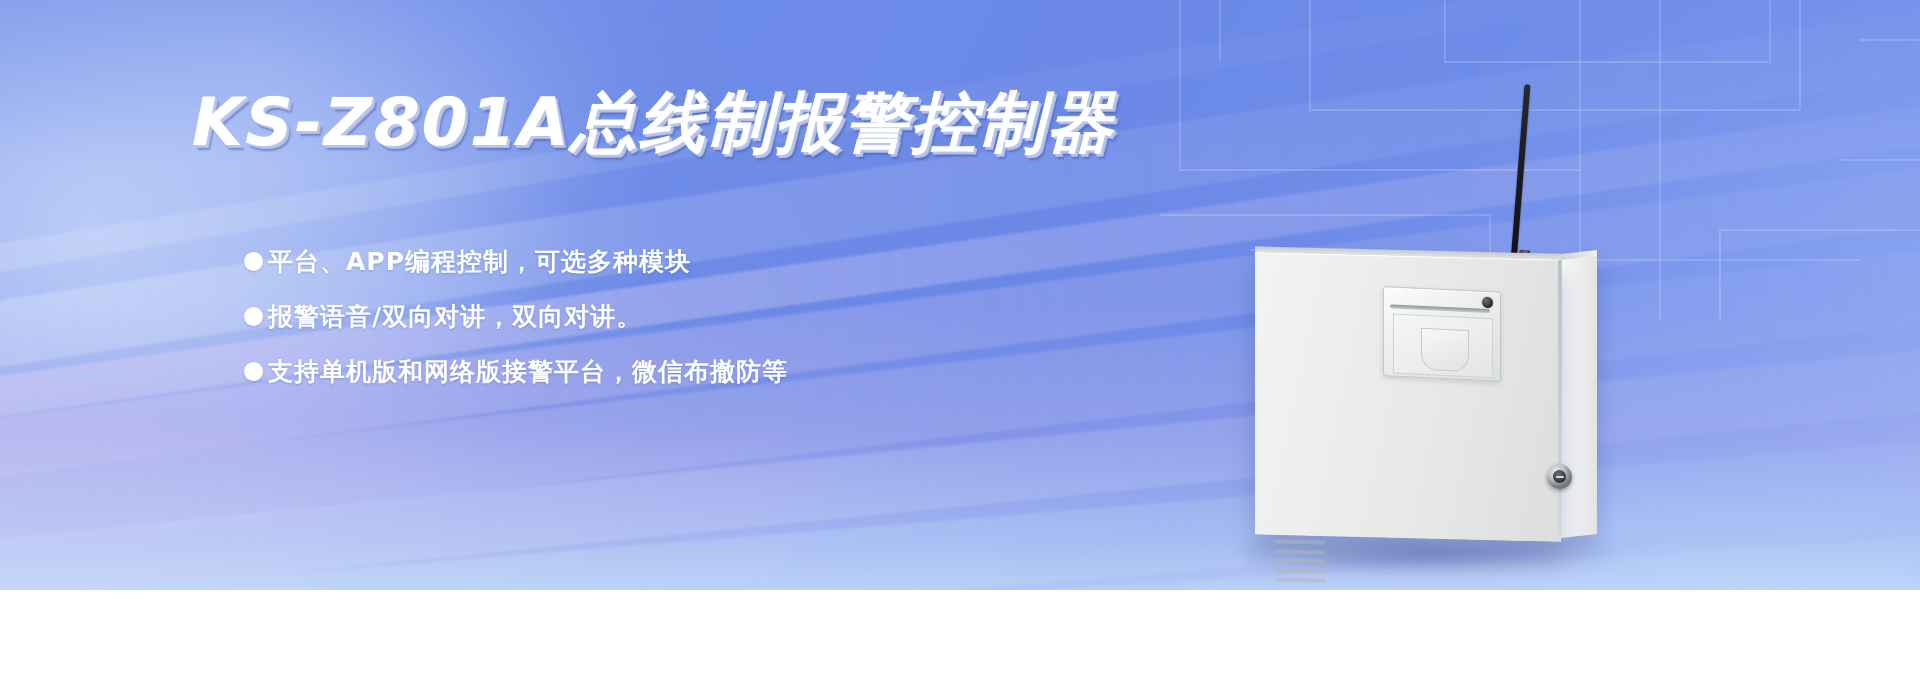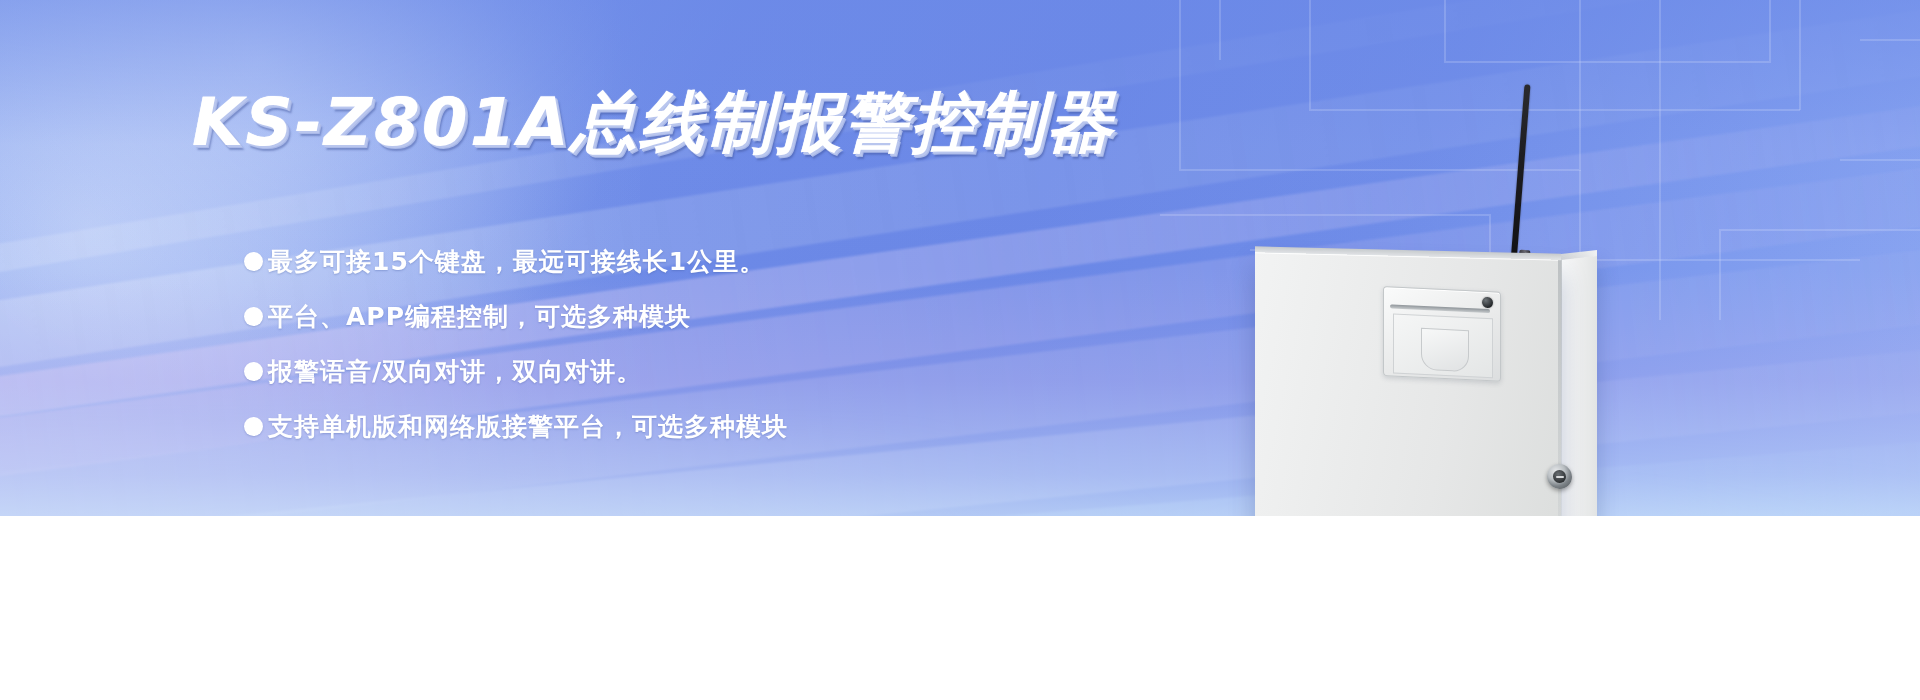--- a/index.html
+++ b/index.html
@@ -1,21 +1,21 @@
 <!DOCTYPE html>
 <html lang="zh"><head>
 <meta charset="utf-8">
 <title>KS-Z801A</title>
 <style>
   html,body{margin:0;padding:0;background:#fff;}
   body{font-family:"Liberation Sans","DejaVu Sans",sans-serif;}
 
   #banner{
     position:relative;
-    width:1920px;height:516px;
+    width:1920px;height:590px;
     overflow:hidden;
     background:#6d8ce8;
   }
 
   
   .bg-base{
     position:absolute;inset:0;
     background:
       linear-gradient(118deg,
         #8fa9ef 0%,
@@ -332,33 +332,29 @@
       <path d="M680,160 L760,160"></path>
       <path d="M60,60 L60,0"></path>
     </g>
   </svg>
 
   <div id="title">KS-Z801A总线制报警控制器</div>
 
   <div id="features">
     <div class="feature">
       <span class="bullet"></span>
-      <span>最多可接15个键盘，最远可接线长1公里。</span>
-    </div>
-    <div class="feature">
-      <span class="bullet"></span>
       <span>平台、APP编程控制，可选多种模块</span>
     </div>
     <div class="feature">
       <span class="bullet"></span>
       <span>报警语音/双向对讲，双向对讲。</span>
     </div>
     <div class="feature">
       <span class="bullet"></span>
-      <span>支持单机版和网络版接警平台，可选多种模块</span>
+      <span>支持单机版和网络版接警平台，微信布撤防等</span>
     </div>
   </div>
 
   <div id="device">
     <div class="device-shadow"></div>
     <div class="antenna"></div>
     <div class="antenna-base"></div>
 
     <div class="case-side-top"></div>
     <div class="case-side"></div>

